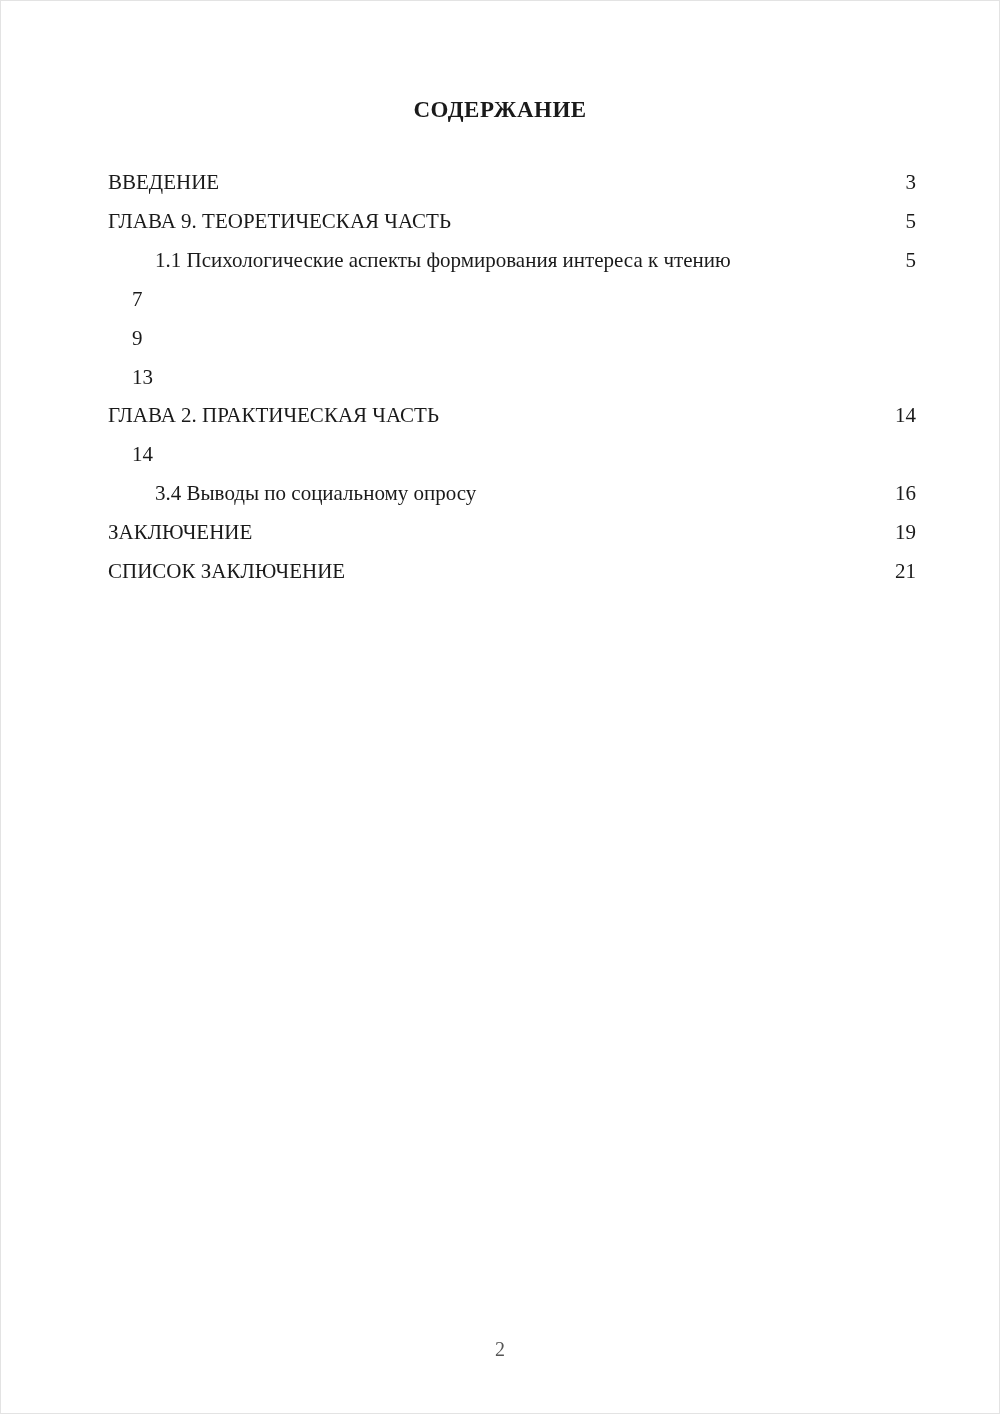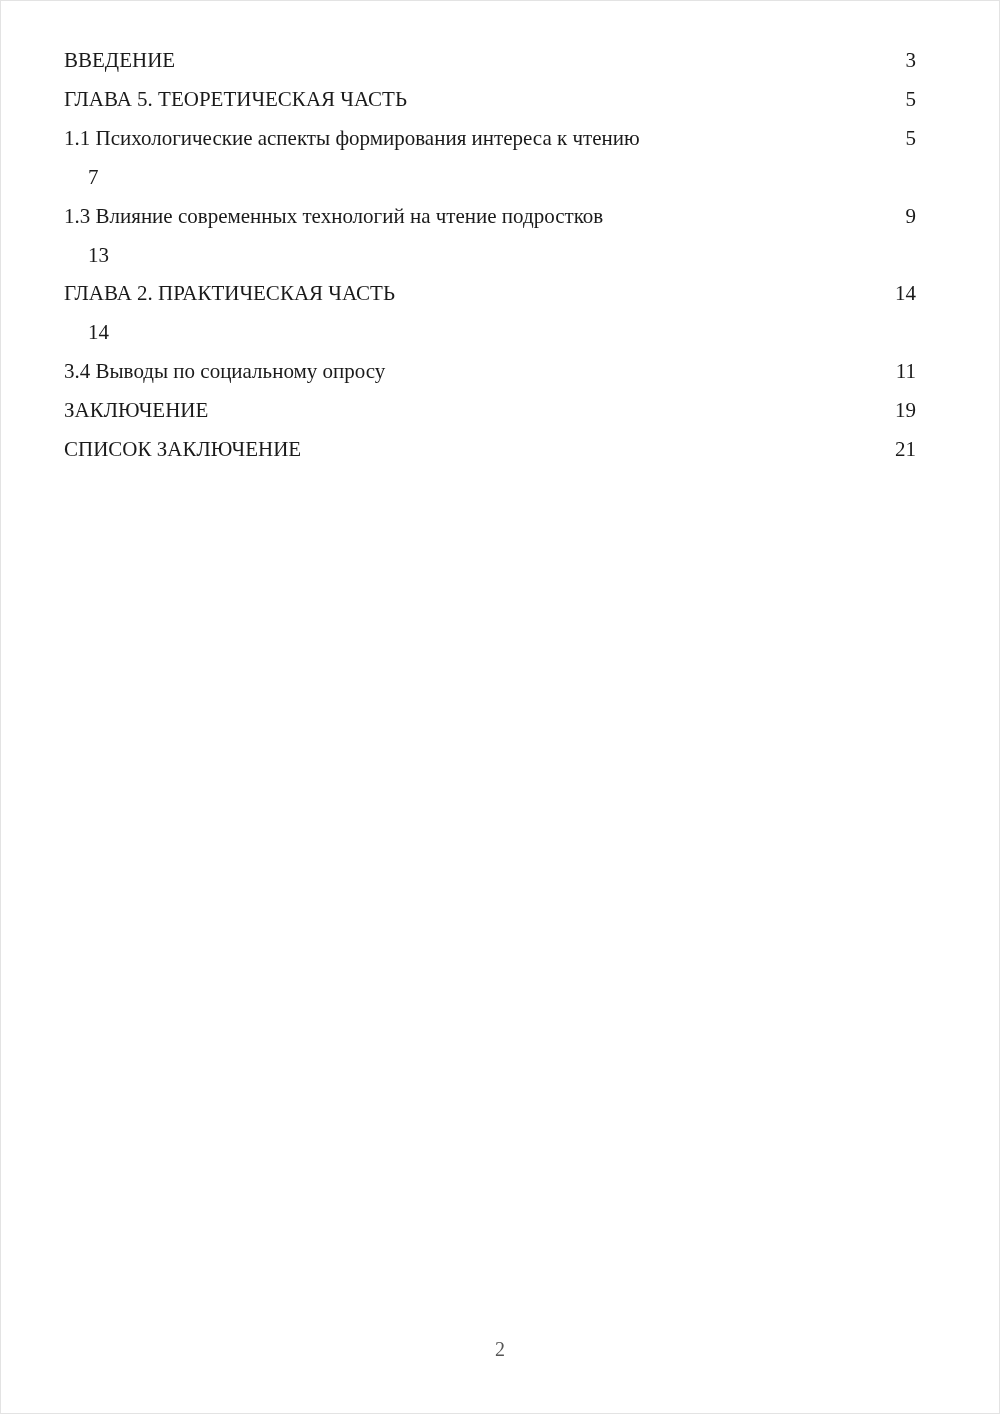--- a/index.html
+++ b/index.html
@@ -23,35 +23,36 @@
     margin: 0;
     padding-top: 96px;
     text-align: center;
     font-size: 23px;
     font-weight: bold;
     letter-spacing: 0.5px;
     color: #1a1a1a;
   }
   .toc {
     margin-top: 44px;
-    padding-left: 63px;
+    padding-left: 107px;
     padding-right: 83px;
   }
   .toc-row {
     display: flex;
     justify-content: space-between;
     align-items: flex-end;
     margin-bottom: 7px;
     font-size: 21px;
     line-height: 1.52;
   }
   .toc-row .label {
     flex: 0 1 auto;
   }
   .toc-row.level-1 .label {
+    margin-left: 47px;
     max-width: 620px;
   }
   .toc-row .pageno {
     flex: 0 0 auto;
     white-space: nowrap;
     margin-left: 24px;
     text-align: right;
   }
   .footer-pagenum {
     position: absolute;
@@ -61,63 +62,63 @@
     text-align: center;
     font-size: 20px;
     color: #555555;
   }
 </style>
 </head>
 <body>
 
 <div class="page">
 
+  <h1 class="doc-title">СОДЕРЖАНИЕ</h1>
 
   <div class="toc">
 
     <div class="toc-row level-0">
       <span class="label">ВВЕДЕНИЕ</span>
       <span class="pageno">3</span>
     </div>
 
     <div class="toc-row level-0">
-      <span class="label">ГЛАВА 5. ТЕОРЕТИЧЕСКАЯ ЧАСТЬ</span>
+      <span class="label">ГЛАВА 9. ТЕОРЕТИЧЕСКАЯ ЧАСТЬ</span>
       <span class="pageno">5</span>
     </div>
 
     <div class="toc-row level-1">
       <span class="label">1.1 Психологические аспекты формирования интереса к чтению</span>
       <span class="pageno">5</span>
     </div>
 
     <div class="toc-row level-1">
       <span class="pageno">7</span>
     </div>
 
     <div class="toc-row level-1">
-      <span class="label">1.3 Влияние современных технологий на чтение подростков</span>
       <span class="pageno">9</span>
     </div>
 
     <div class="toc-row level-1">
       <span class="pageno">13</span>
     </div>
 
     <div class="toc-row level-0">
       <span class="label">ГЛАВА 2. ПРАКТИЧЕСКАЯ ЧАСТЬ</span>
       <span class="pageno">14</span>
     </div>
 
     <div class="toc-row level-1">
       <span class="pageno">14</span>
     </div>
 
     <div class="toc-row level-1">
       <span class="label">3.4 Выводы по социальному опросу</span>
-      <span class="pageno">11</span>
+      <span class="pageno">16</span>
     </div>
 
     <div class="toc-row level-0">
       <span class="label">ЗАКЛЮЧЕНИЕ</span>
       <span class="pageno">19</span>
     </div>
 
     <div class="toc-row level-0">
       <span class="label">СПИСОК ЗАКЛЮЧЕНИЕ</span>
       <span class="pageno">21</span>

